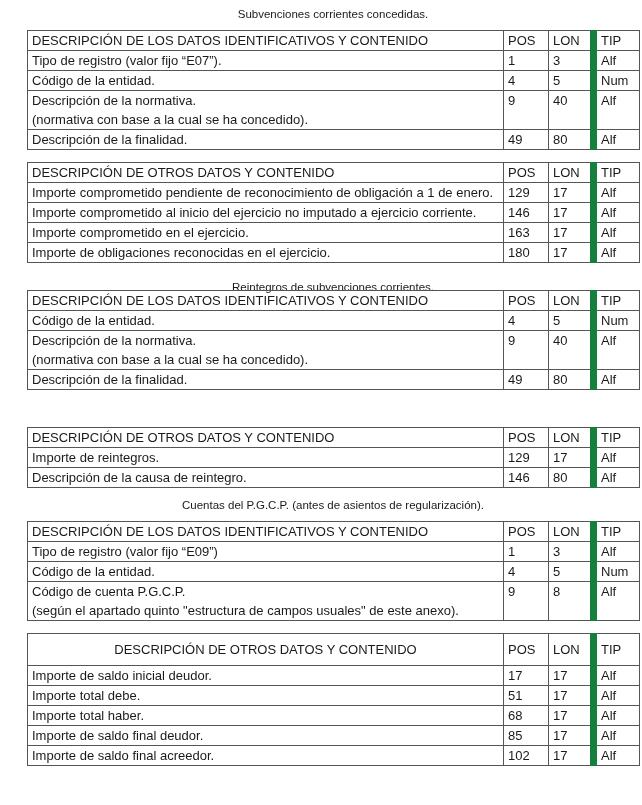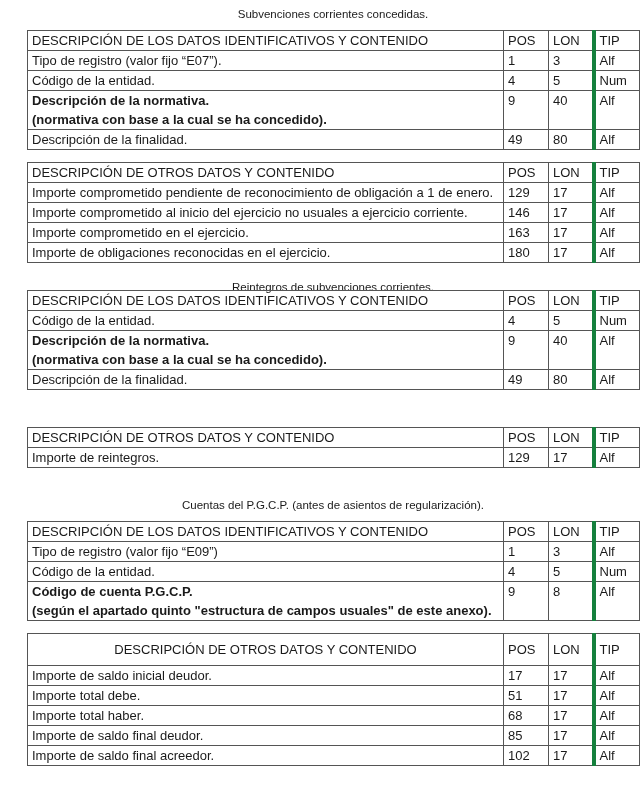--- a/index.html
+++ b/index.html
@@ -20,24 +20,24 @@
     table.spec col.c-pos  { width: 45px; }
     table.spec col.c-lon  { width: 45px; }
     table.spec col.c-tip  { width: 46px; }
     table.spec td, table.spec th {
       border: 1px solid #555;
       padding: 0 4px; font-weight: normal; text-align: left;
       vertical-align: top; height: 19px; line-height: 19px;
       white-space: nowrap; overflow: hidden;
     }
     table.spec tr.multi td { height: 38px; }
-    table.spec td .l2 { display: block; font-weight: bold; }
+    table.spec td .l2 { display: block; }
     table.spec th.hdr-center { text-align: center; }
     table.spec tr.tall th { height: 31px; line-height: 31px; }
-    table.spec td:last-child, table.spec th:last-child { border-left: 4px solid #15803d; }
+    table.spec td:last-child, table.spec th:last-child { border-left: 7px solid #15803d; }
   </style>
 </head>
 <body>
 
 <div class="caption" style="top:7px;">Subvenciones corrientes concedidas.</div>
 <table class="spec" style="top:30px;">
   <colgroup>
       <col class="c-desc">
       <col class="c-pos">
       <col class="c-lon">
@@ -94,21 +94,21 @@
     <th>LON</th>
     <th>TIP</th>
   </tr>
   <tr>
     <td>Importe comprometido pendiente de reconocimiento de obligación a 1 de enero.</td>
     <td>129</td>
     <td>17</td>
     <td>Alf</td>
   </tr>
   <tr>
-    <td>Importe comprometido al inicio del ejercicio no usuales a ejercicio corriente.</td>
+    <td>Importe comprometido al inicio del ejercicio no imputado a ejercicio corriente.</td>
     <td>146</td>
     <td>17</td>
     <td>Alf</td>
   </tr>
   <tr>
     <td>Importe comprometido en el ejercicio.</td>
     <td>163</td>
     <td>17</td>
     <td>Alf</td>
   </tr>
@@ -173,20 +173,26 @@
     <th>POS</th>
     <th>LON</th>
     <th>TIP</th>
   </tr>
   <tr>
     <td>Importe de reintegros.</td>
     <td>129</td>
     <td>17</td>
     <td>Alf</td>
   </tr>
+  <tr>
+    <td>Descripción de la causa de reintegro.</td>
+    <td>146</td>
+    <td>80</td>
+    <td>Alf</td>
+  </tr>
 </tbody>
   </table>
 
 <div class="caption" style="top:498px;">Cuentas del P.G.C.P. (antes de asientos de regularización).</div>
 <table class="spec" style="top:521px;">
   <colgroup>
       <col class="c-desc">
       <col class="c-pos">
       <col class="c-lon">
       <col class="c-tip">

